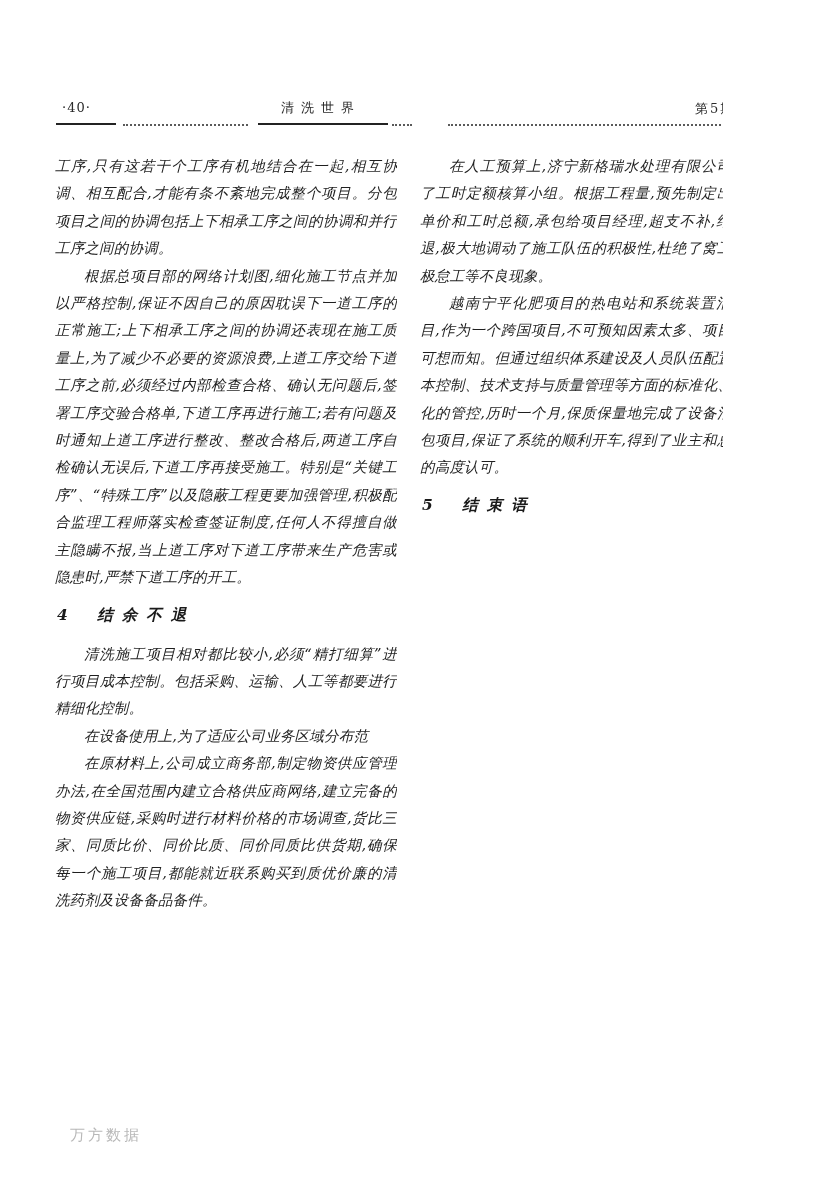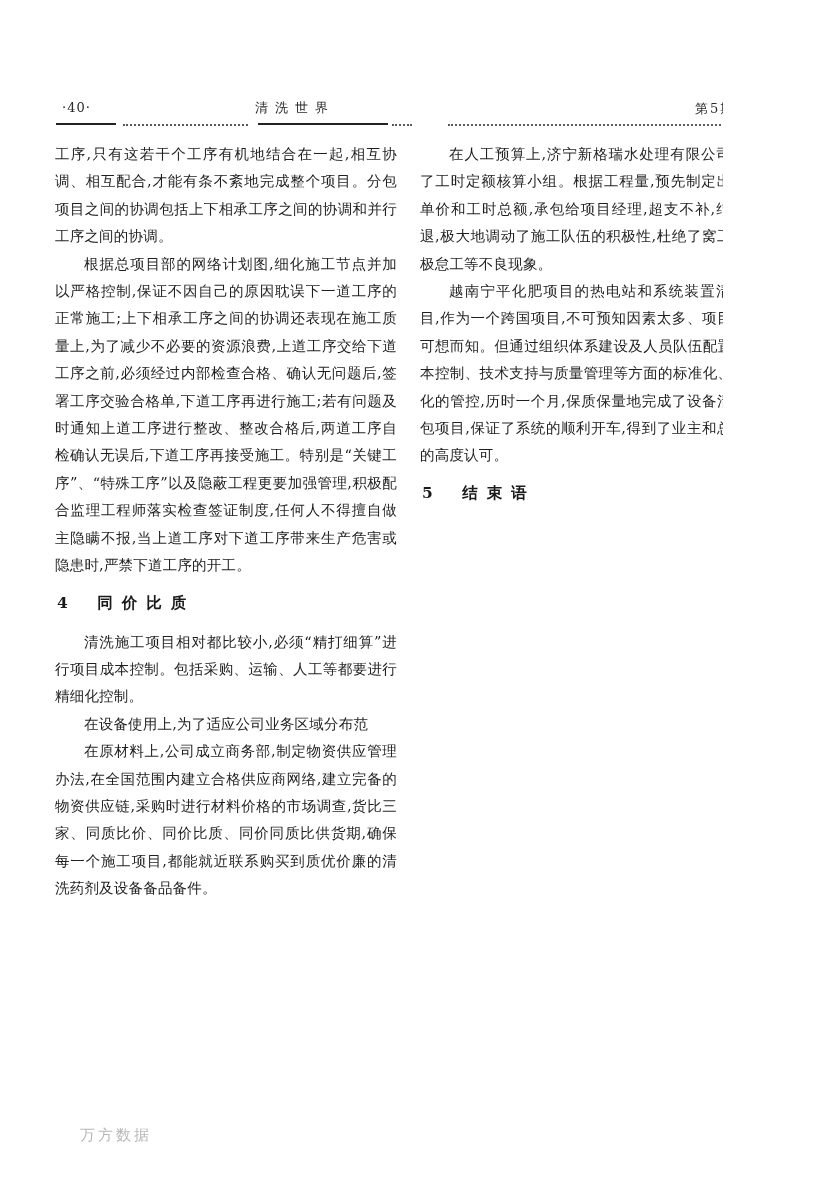--- a/index.html
+++ b/index.html
@@ -7,36 +7,37 @@
     position:relative;
     width:723px;height:1180px;
     background:#ffffff;
     font-family:"DejaVu Serif","Liberation Serif",serif;
     color:#1d1d1d;
     overflow:hidden;
   }
   
   .hdr-text{position:absolute;font-size:13px;color:#2a2a2a;white-space:nowrap;}
   .hdr-pageno{left:62px;top:100px;letter-spacing:1px;}
-  .hdr-title{left:255px;top:99px;width:132px;letter-spacing:7px;}
+  .hdr-title{left:255px;top:99px;width:132px;text-align:center;letter-spacing:7px;}
   .hdr-issue{left:651px;top:100px;letter-spacing:2px;margin-left:44px;}
   .rule{position:absolute;}
   .rule-solid{height:2px;background:#232323;}
   .rule-dotted{height:0;border-top:2px dotted #5a5a5a;}
   .rs1{left:56px;top:123px;width:60px;}
   .rd1{left:123px;top:124px;width:125px;}
   .rs2{left:258px;top:123px;width:130px;}
   .rd2{left:392px;top:124px;width:20px;}
   .rd3{left:448px;top:124px;width:316px;}
   
   .col{
-    position:absolute;top:141px;width:342px;height:1008px;
+    position:absolute;top:153px;width:342px;height:1008px;
     overflow:hidden;
     text-align:justify;
     text-justify:inter-ideograph;
+    font-style:italic;
   }
   .col-left{left:55px;}
   .col-right{left:420px;}
   .col p{
     margin:0;
     font-size:14.5px;
     line-height:27.4px;
     text-indent:2em;
     letter-spacing:0.2px;
     color:#1f1f1f;
@@ -46,21 +47,21 @@
     margin:13px 0 15px 2px;
     font-size:15.5px;
     font-weight:700;
     color:#1a1a1a;
     letter-spacing:0;
   }
   h2.section .sec-num{margin-right:24px;}
   h2.section .sec-title{letter-spacing:9px;}
   
   .watermark{
-    position:absolute;left:80px;top:1126px;
+    position:absolute;left:70px;top:1126px;
     font-size:15px;color:#b8b8b8;letter-spacing:3px;
   }
 </style>
 </head>
 <body>
 
 <div class="page">
 
   <div class="hdr-text hdr-pageno">·40·</div>
   <div class="hdr-text hdr-title">清洗世界</div>
@@ -70,21 +71,21 @@
   <div class="rule rule-dotted rd1"></div>
   <div class="rule rule-solid rs2"></div>
   <div class="rule rule-dotted rd2"></div>
   <div class="rule rule-dotted rd3"></div>
 
   <div class="col col-left">
     <p class="continuation">工序,只有这若干个工序有机地结合在一起,相互协调、相互配合,才能有条不紊地完成整个项目。分包项目之间的协调包括上下相承工序之间的协调和并行工序之间的协调。</p>
     <p>根据总项目部的网络计划图,细化施工节点并加以严格控制,保证不因自己的原因耽误下一道工序的正常施工;上下相承工序之间的协调还表现在施工质量上,为了减少不必要的资源浪费,上道工序交给下道工序之前,必须经过内部检查合格、确认无问题后,签署工序交验合格单,下道工序再进行施工;若有问题及时通知上道工序进行整改、整改合格后,两道工序自检确认无误后,下道工序再接受施工。特别是“关键工序”、“特殊工序”以及隐蔽工程更要加强管理,积极配合监理工程师落实检查签证制度,任何人不得擅自做主隐瞒不报,当上道工序对下道工序带来生产危害或隐患时,严禁下道工序的开工。</p>
     <h2 class="section">
       <span class="sec-num">4</span>
-      <span class="sec-title">同价比质</span>
+      <span class="sec-title">结余不退</span>
     </h2>
     <p>清洗施工项目相对都比较小,必须“精打细算”进行项目成本控制。包括采购、运输、人工等都要进行精细化控制。</p>
     <p>在设备使用上,为了适应公司业务区域分布范</p>
     <p>在原材料上,公司成立商务部,制定物资供应管理办法,在全国范围内建立合格供应商网络,建立完备的物资供应链,采购时进行材料价格的市场调查,货比三家、同质比价、同价比质、同价同质比供货期,确保每一个施工项目,都能就近联系购买到质优价廉的清洗药剂及设备备品备件。</p>
   </div>
 
   <div class="col col-right">
     <p>在人工预算上,济宁新格瑞水处理有限公司成立了工时定额核算小组。根据工程量,预先制定出工时单价和工时总额,承包给项目经理,超支不补,结余不退,极大地调动了施工队伍的积极性,杜绝了窝工、消极怠工等不良现象。</p>
     <p>越南宁平化肥项目的热电站和系统装置清洗项目,作为一个跨国项目,不可预知因素太多、项目风险可想而知。但通过组织体系建设及人员队伍配置、成本控制、技术支持与质量管理等方面的标准化、精细化的管控,历时一个月,保质保量地完成了设备清洗分包项目,保证了系统的顺利开车,得到了业主和总包方的高度认可。</p>
     <h2 class="section">

